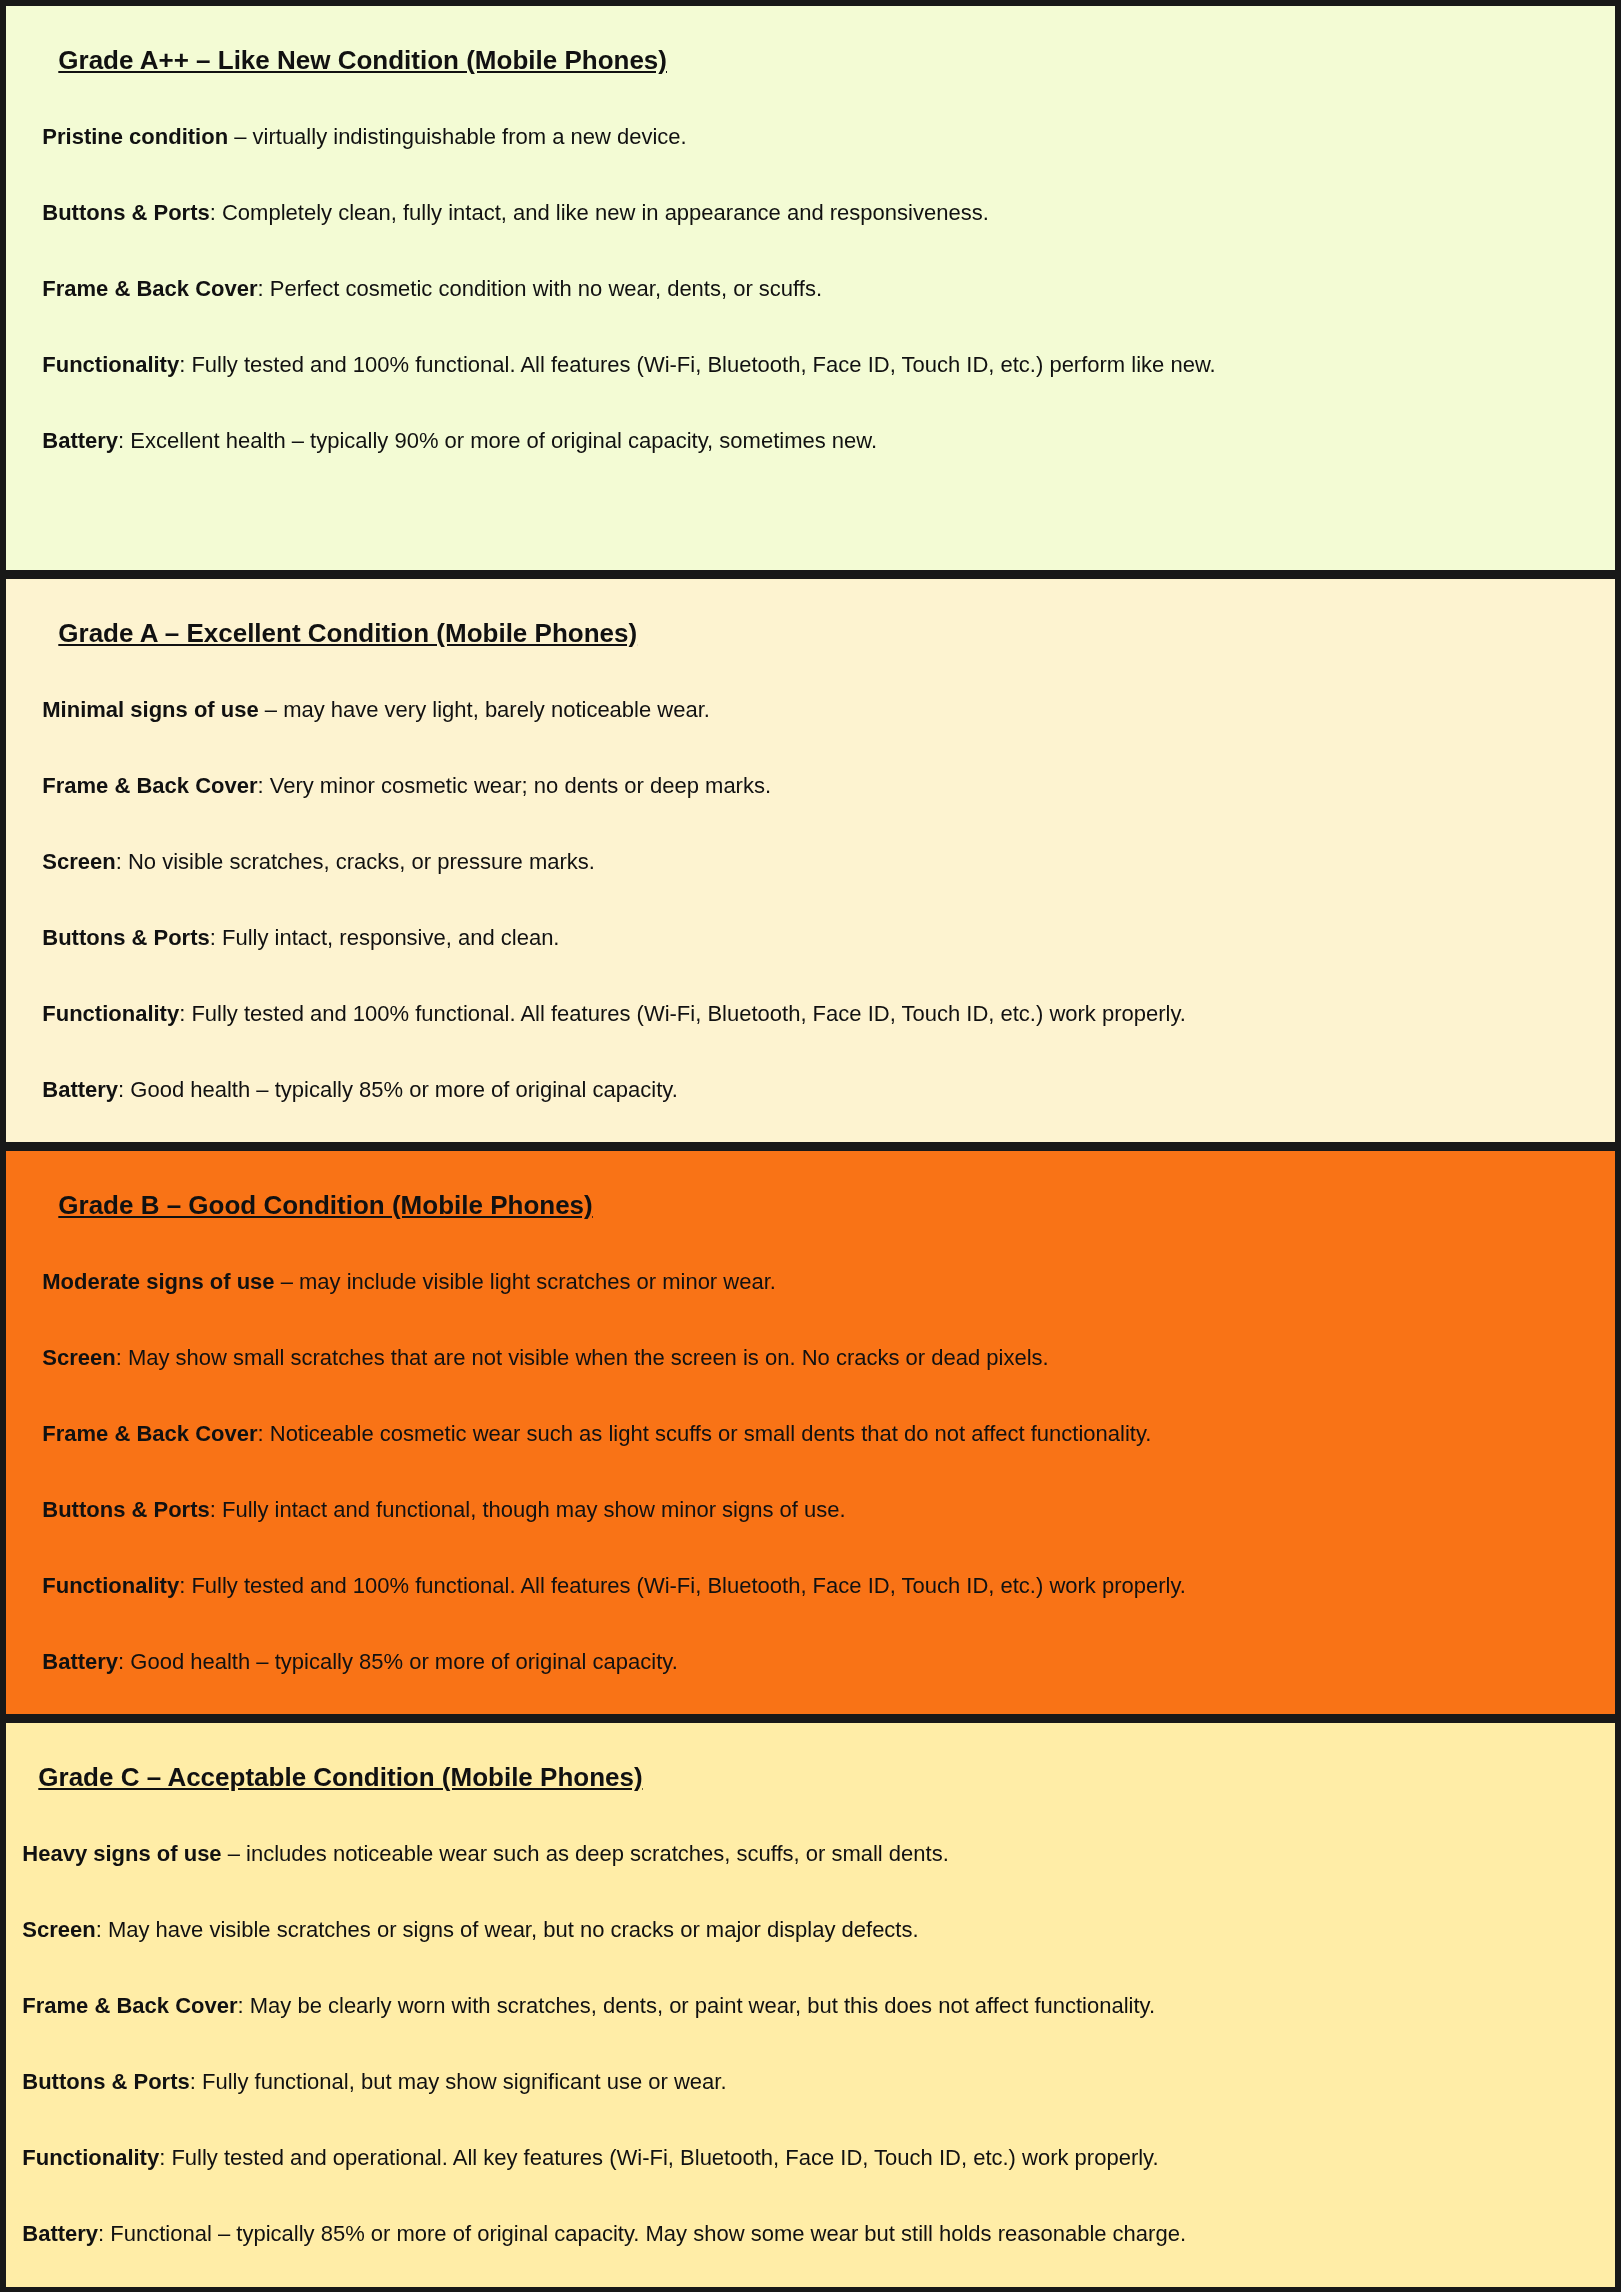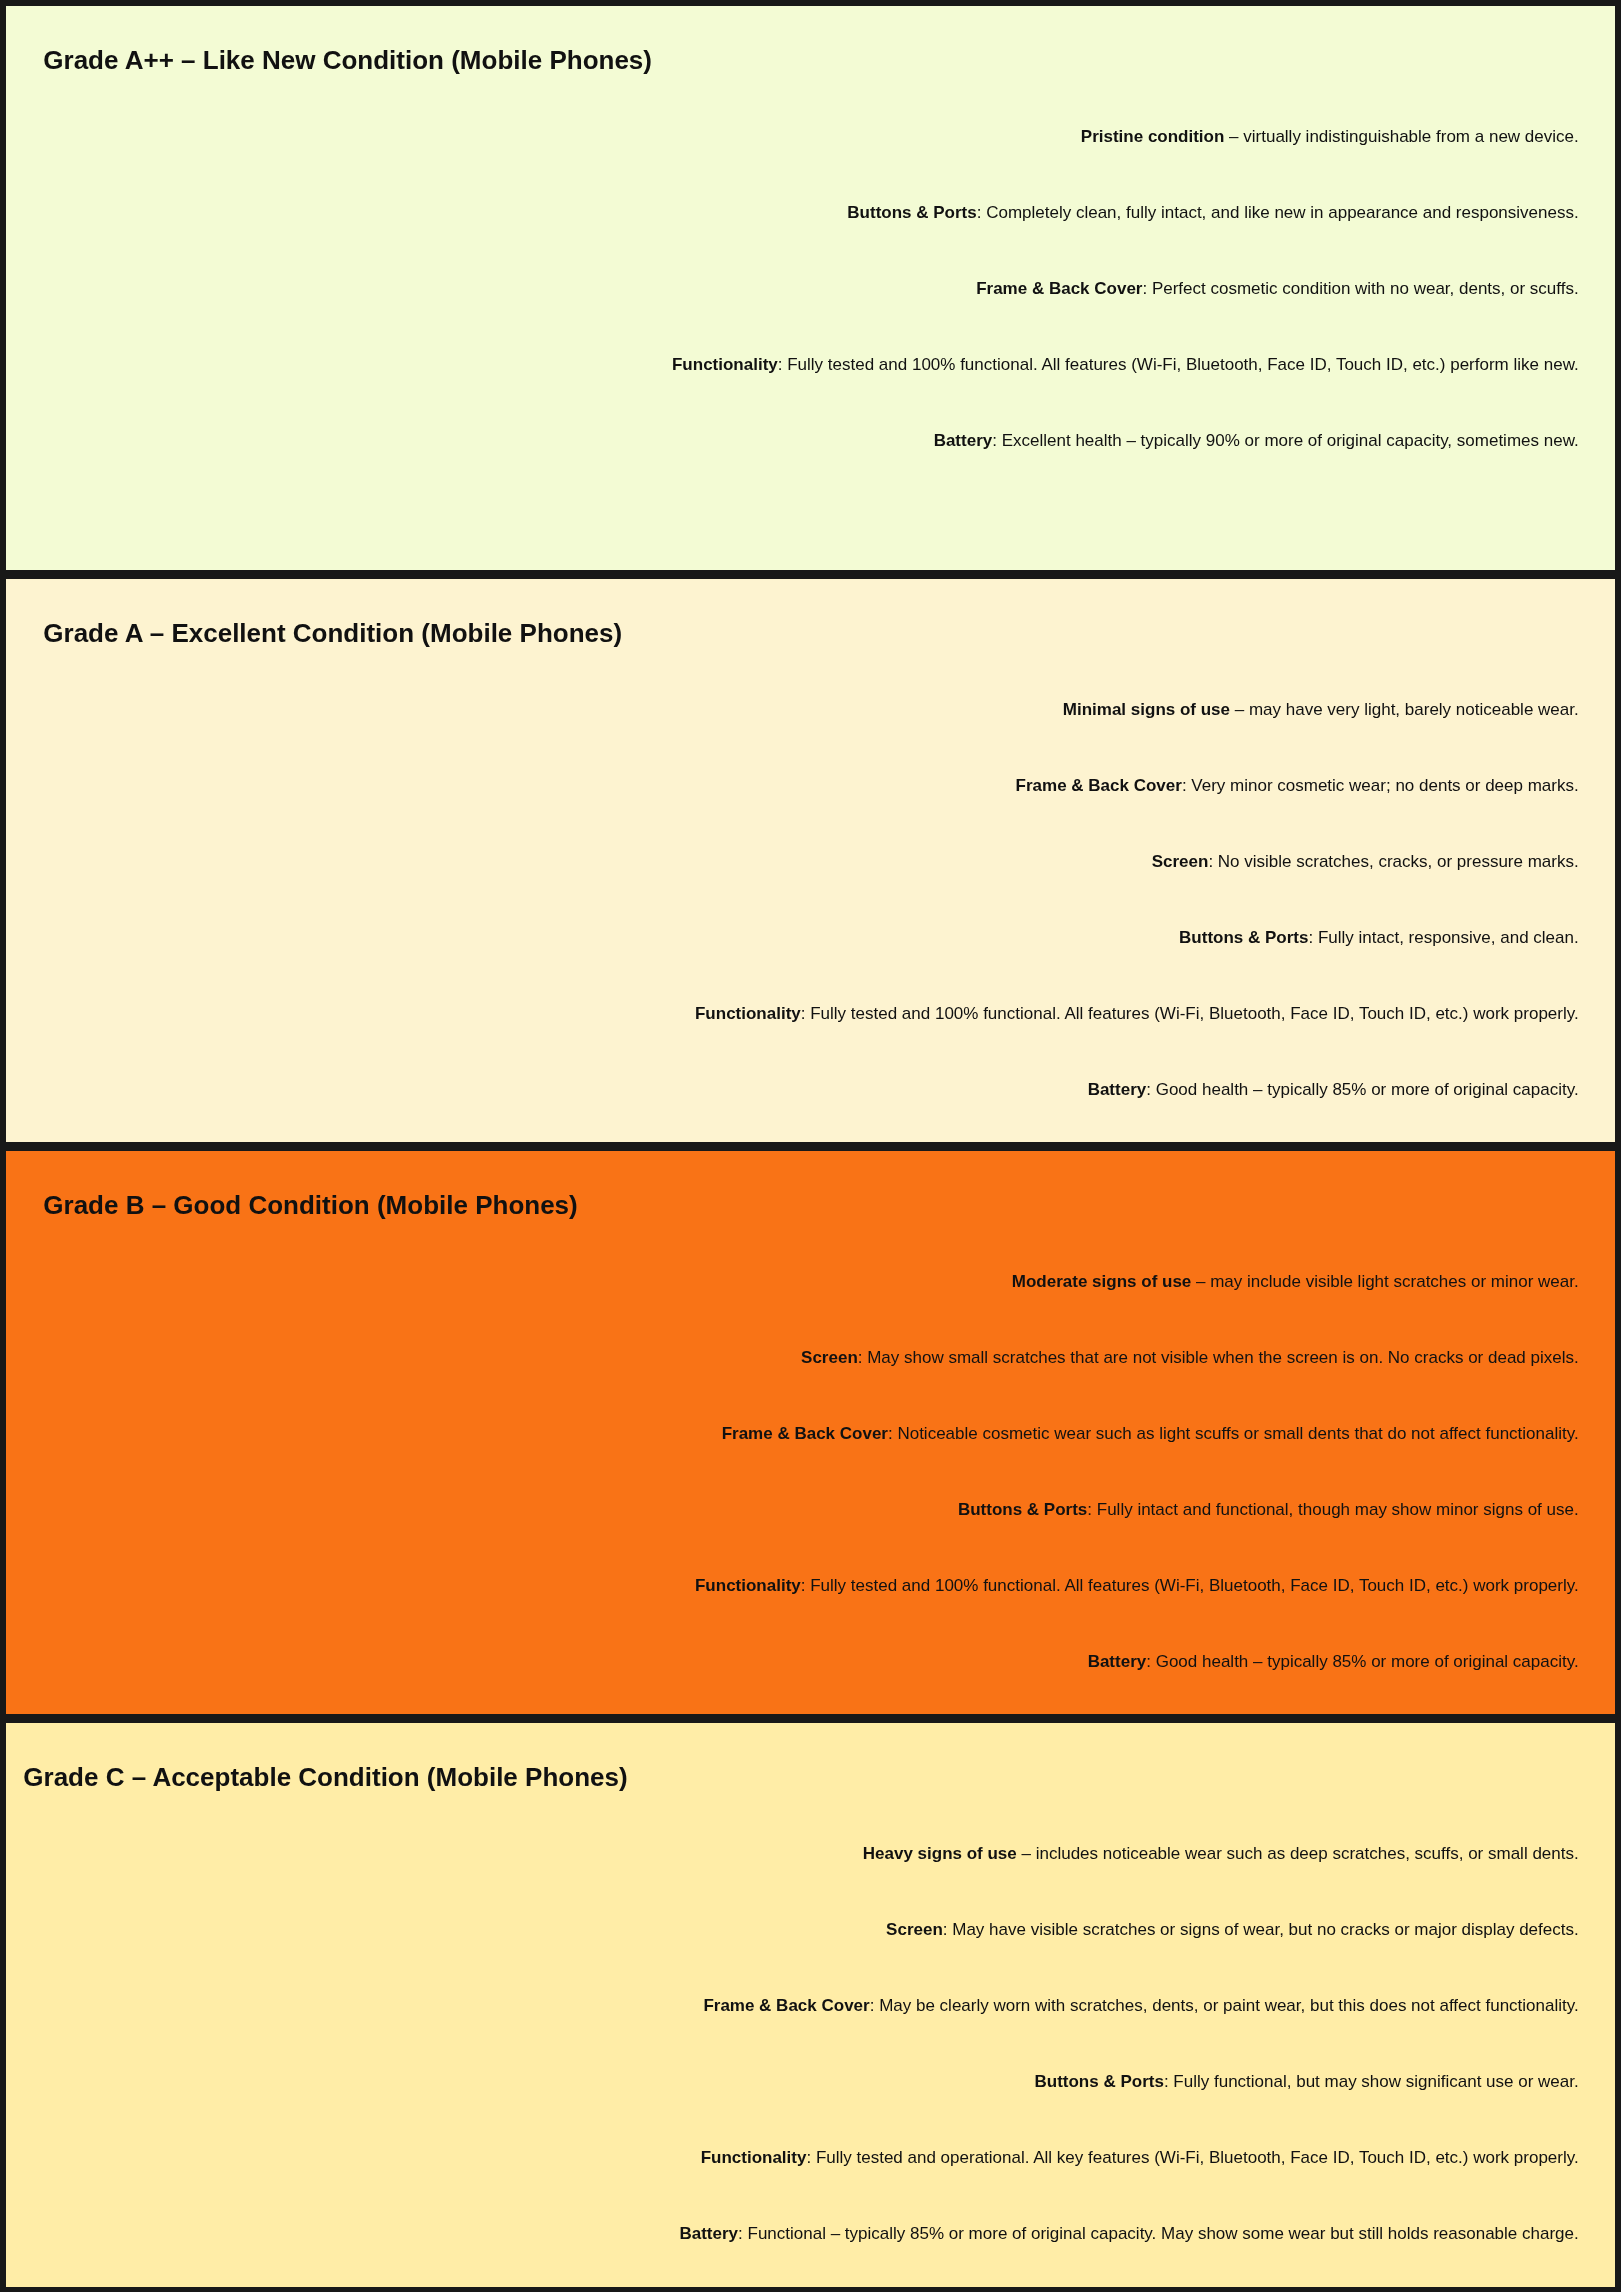--- a/index.html
+++ b/index.html
@@ -22,28 +22,28 @@
   .card {
     flex: 1 1 0;
     box-sizing: border-box;
     padding: 39px 36px 0 36px;
     overflow: hidden;
   }
   .card h2 {
     font-size: 26px;
     line-height: 30px;
     font-weight: 700;
-    margin: 0 0 47px 1px;
+    margin: 0 0 47px 16px;
+    text-decoration: underline;
   }
   .card p {
-    font-size: 17px;
+    font-size: 22px;
     line-height: 29px;
     margin: 0 0 47px 0;
     white-space: nowrap;
-    text-align: right;
   }
   .card p strong {
     font-weight: 700;
   }
 </style>
 </head>
 <body>
 
 <div class="page">
 

